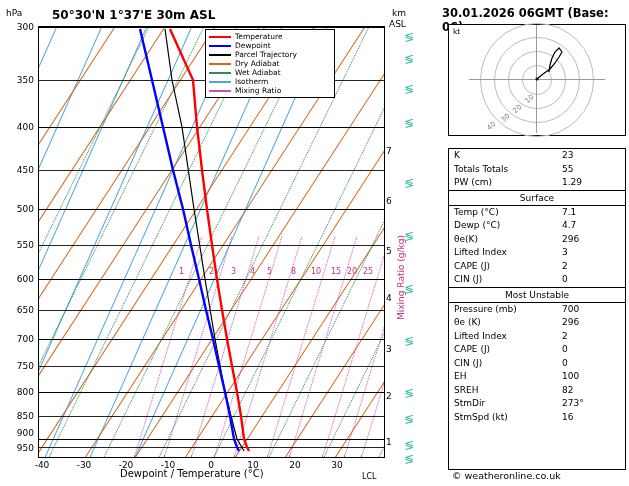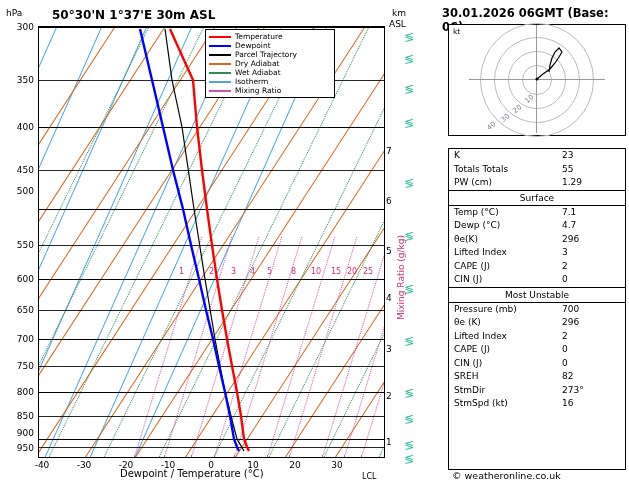--- a/index.html
+++ b/index.html
@@ -150,21 +150,21 @@
 
           <polyline fill="none" stroke="#ff0000" stroke-width="2.4" points="210,424 208,420 205,412 202,389 198,365 193,339 188,312 183,283 178,252 173,218 168,182 163,143 158,100 154,53 131,2"></polyline>
         </svg>
       </div>
     </div>
 
     <div class="press-lab" style="top:22px;">300</div>
     <div class="press-lab" style="top:75px;">350</div>
     <div class="press-lab" style="top:122px;">400</div>
     <div class="press-lab" style="top:165px;">450</div>
-    <div class="press-lab" style="top:186px;">500</div>
+    <div class="press-lab" style="top:204px;">500</div>
     <div class="press-lab" style="top:240px;">550</div>
     <div class="press-lab" style="top:274px;">600</div>
     <div class="press-lab" style="top:305px;">650</div>
     <div class="press-lab" style="top:334px;">700</div>
     <div class="press-lab" style="top:361px;">750</div>
     <div class="press-lab" style="top:387px;">800</div>
     <div class="press-lab" style="top:411px;">850</div>
     <div class="press-lab" style="top:428px;">900</div>
     <div class="press-lab" style="top:443px;">950</div>
 
@@ -316,20 +316,24 @@
       <div class="trow">
         <span>CAPE (J)</span>
         <span>0</span>
       </div>
       <div class="trow">
         <span>CIN (J)</span>
         <span>0</span>
       </div>
 
       <div class="trow">
+        <span>EH</span>
+        <span>100</span>
+      </div>
+      <div class="trow">
         <span>SREH</span>
         <span>82</span>
       </div>
       <div class="trow">
         <span>StmDir</span>
         <span>273°</span>
       </div>
       <div class="trow">
         <span>StmSpd (kt)</span>
         <span>16</span>

